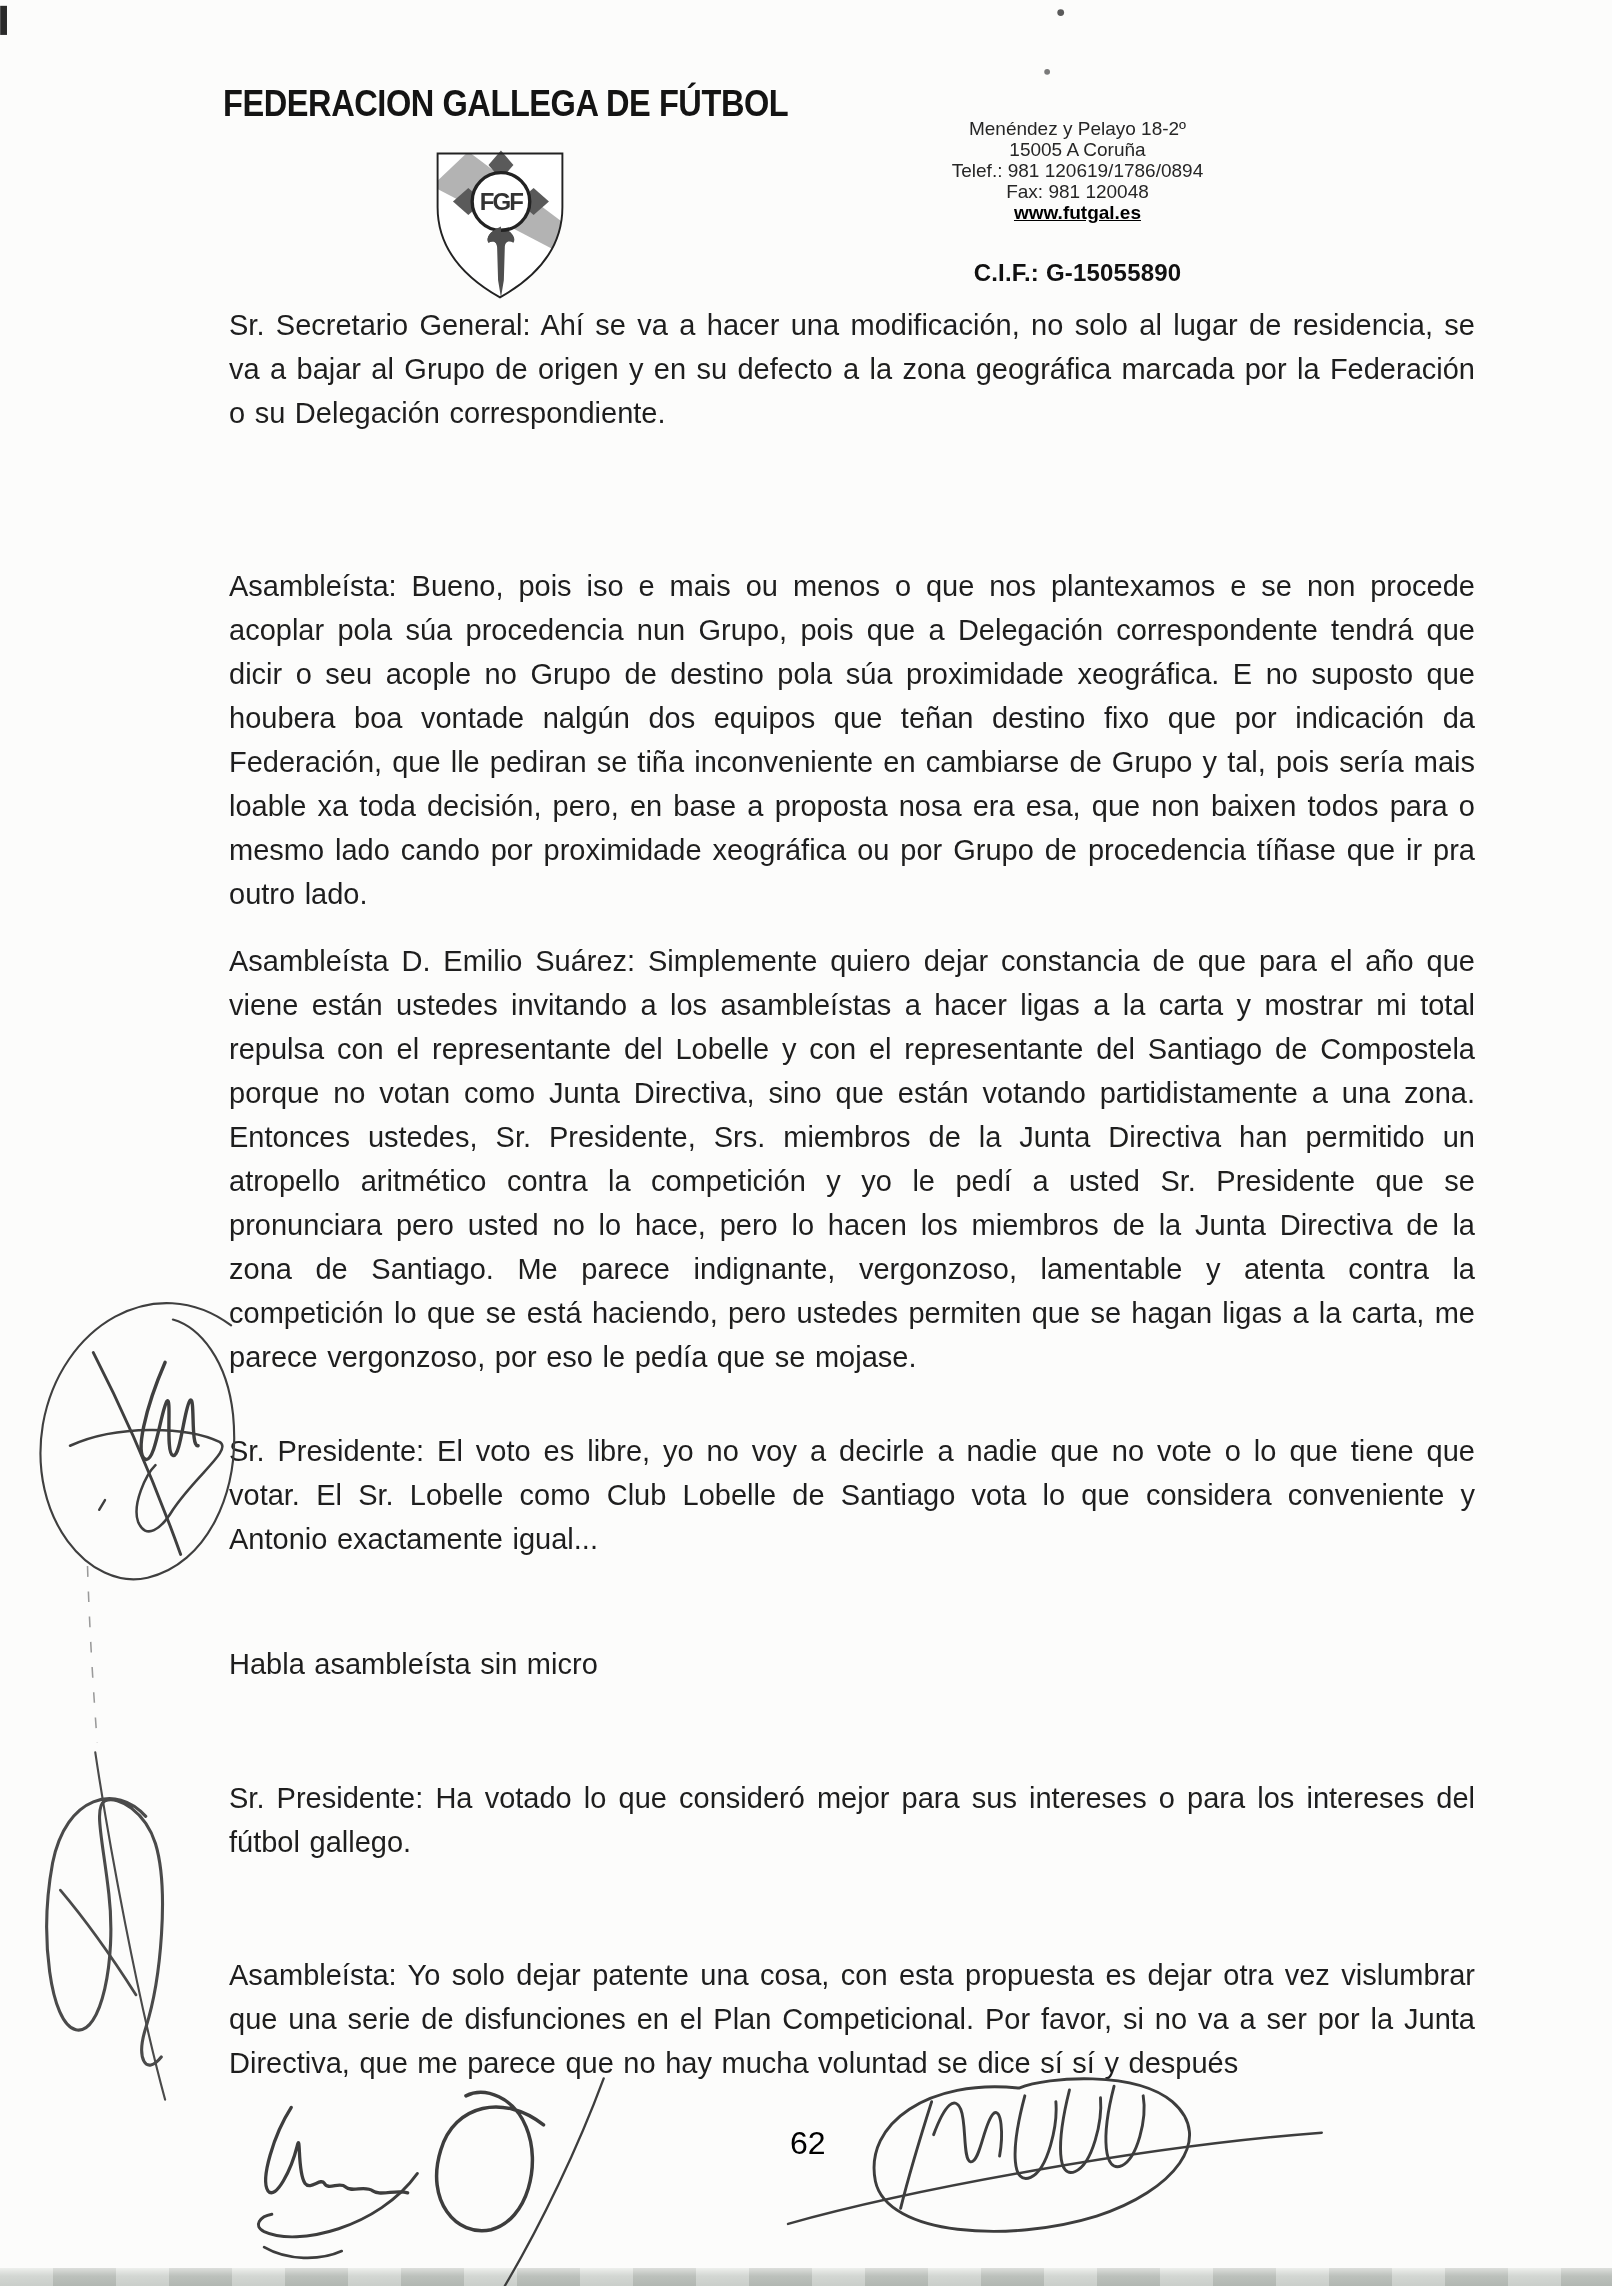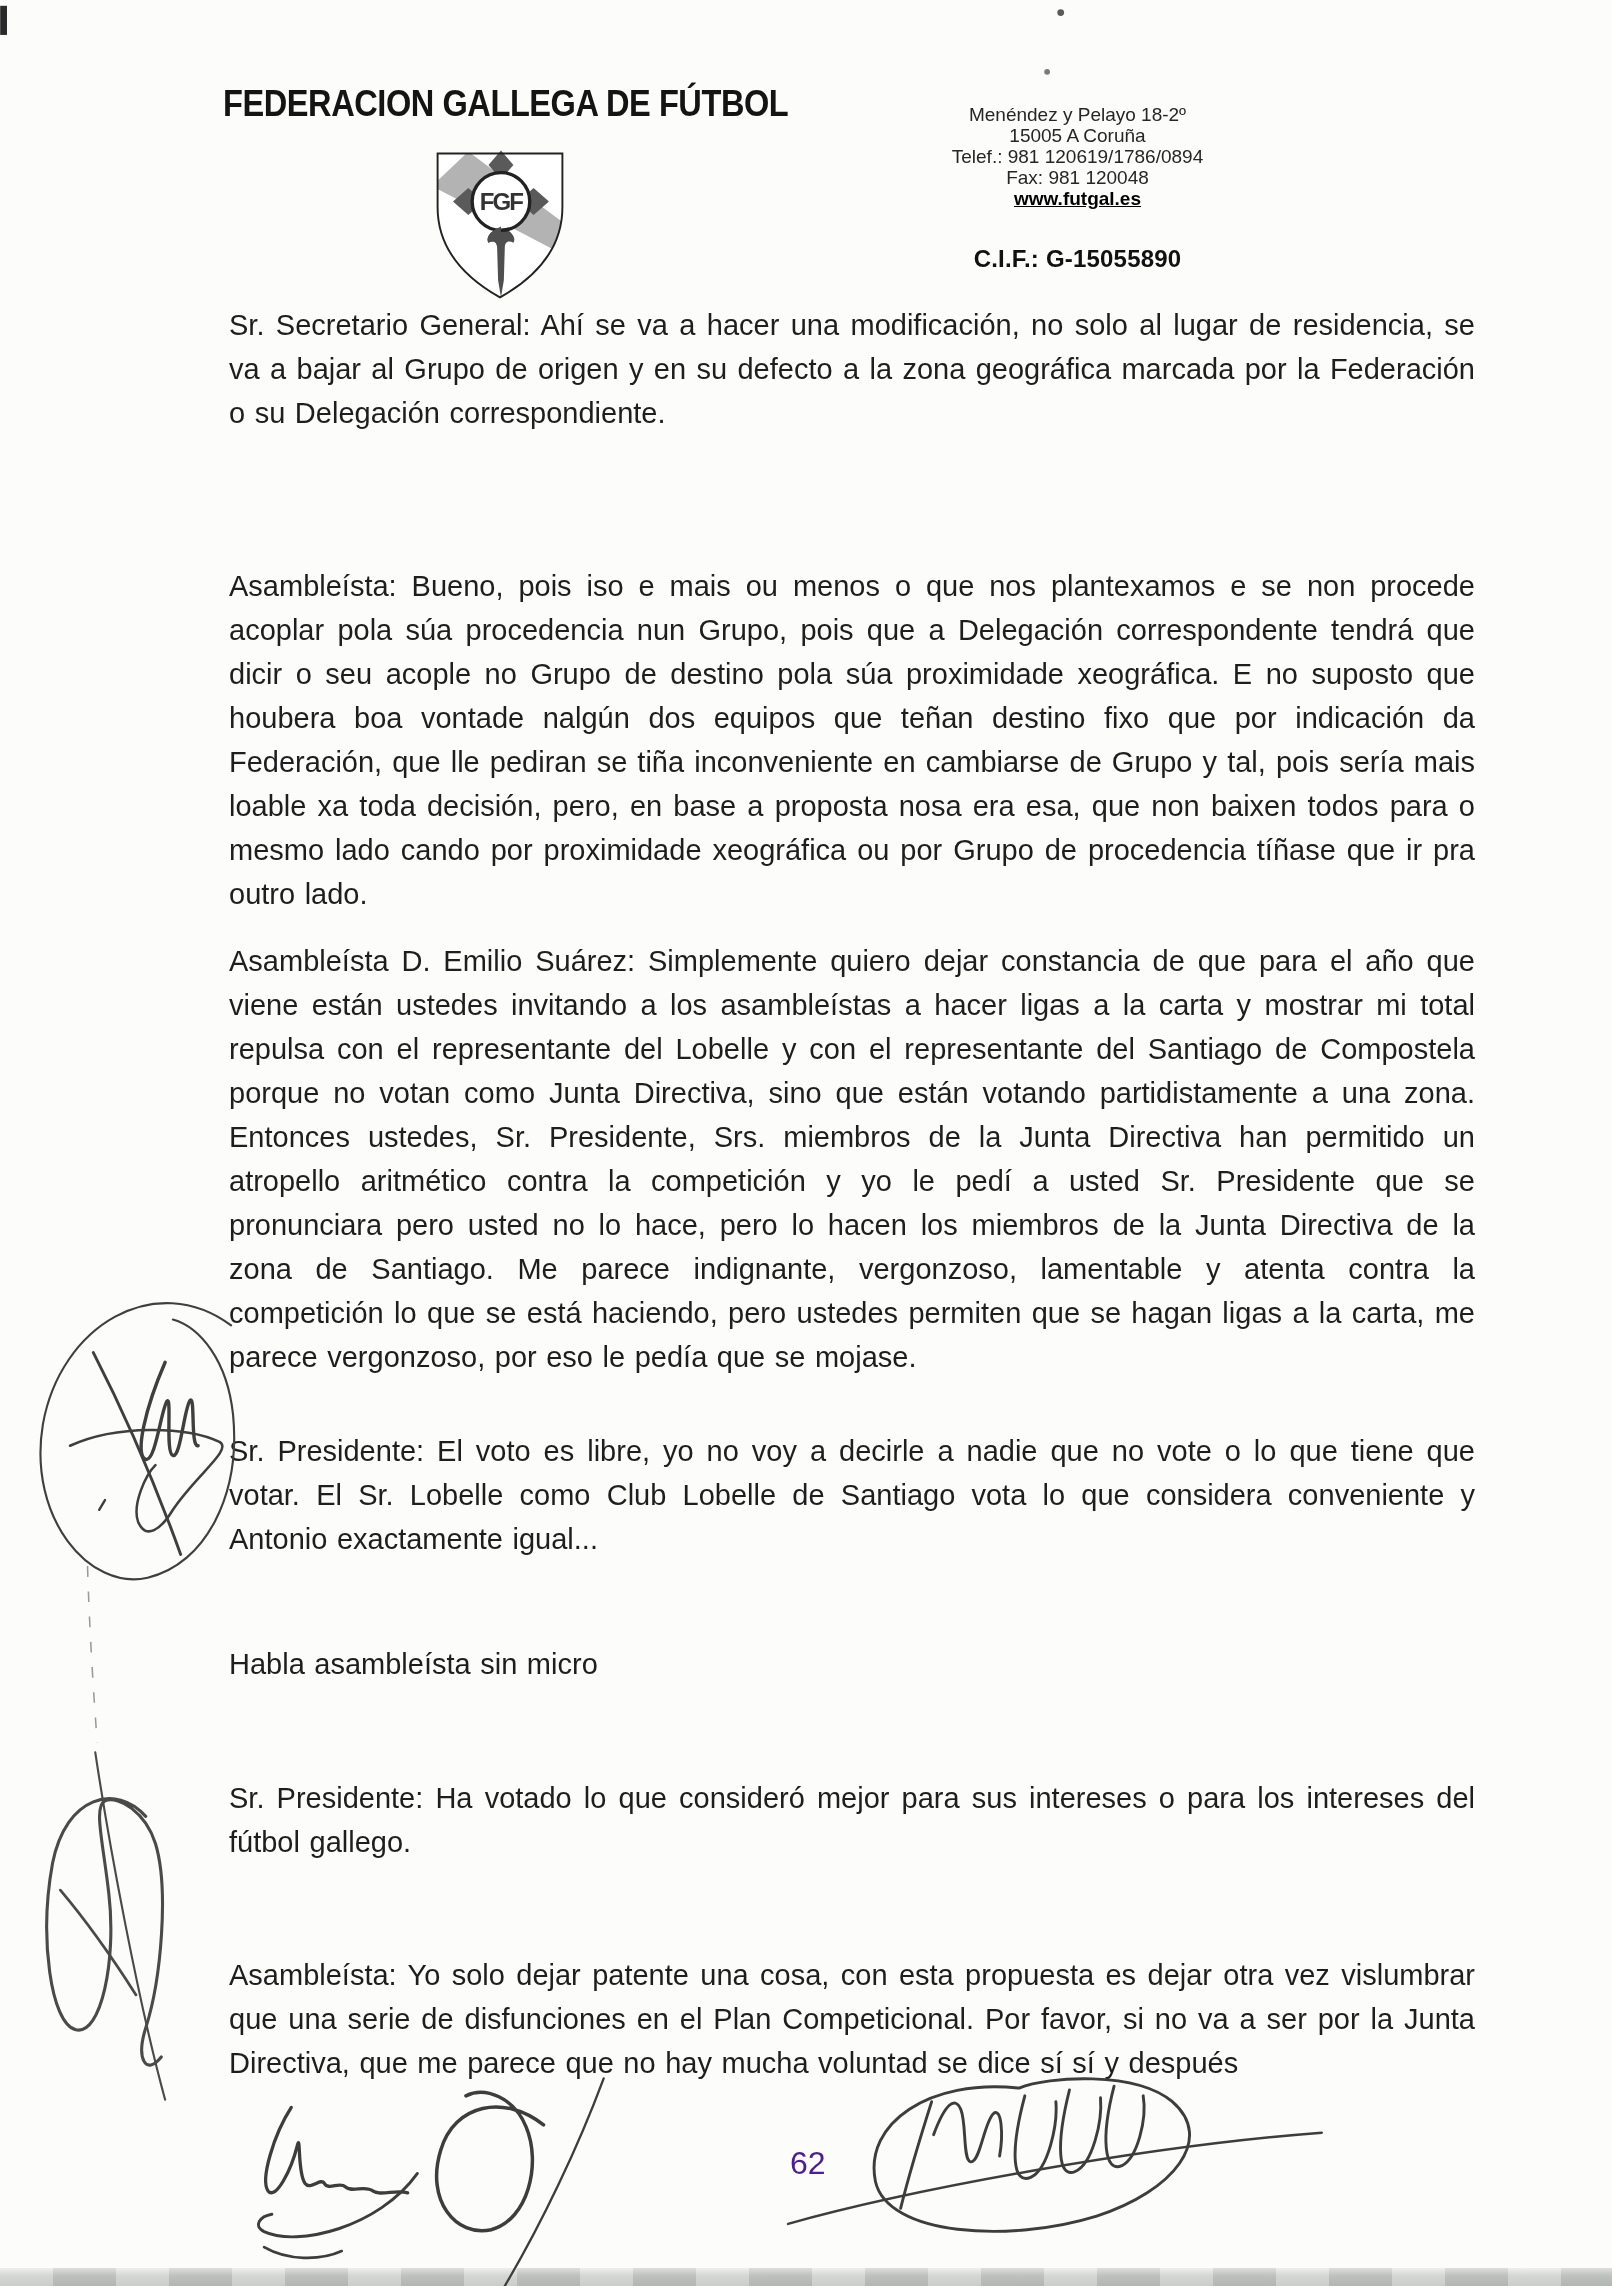--- a/index.html
+++ b/index.html
@@ -8,37 +8,37 @@
     background:#fcfcfb;overflow:hidden;
     font-family:"Liberation Sans",sans-serif;color:#1d1d1d;padding-left:24px;
   }
   
   .org-title{
     position:absolute;left:223px;top:83px;
     font-size:37px;font-weight:bold;letter-spacing:-0.5px;white-space:nowrap;
     transform:scaleX(0.88);transform-origin:left top;color:#141414;
   }
   .contact{
-    position:absolute;left:924px;top:104px;width:307px;
+    position:absolute;left:924px;top:118px;width:307px;
     text-align:center;font-size:19px;line-height:21px;color:#262626;
   }
   .contact div{white-space:nowrap;}
   .contact .site{font-weight:bold;text-decoration:underline;color:#000000;}
   .contact .cif{font-weight:bold;font-size:24px;letter-spacing:0.2px;color:#111;margin-top:39px;}
   .logo{position:absolute;left:428px;top:146px;width:144px;height:157px;}
   
   .para{
     position:absolute;left:229px;width:1246px;margin:0;
     font-size:29px;line-height:44px;text-align:justify;color:#1e1e1e;
     word-spacing:1.5px;
   }
   .p0{top:303px;} .p1{top:556px;margin-top:8px;} .p2{top:939px;} .p3{top:1429px;}
   .p4{top:1642px;} .p5{top:1776px;} .p6{top:1953px;}
   
-  .pagenum{position:absolute;left:790px;top:2125px;font-size:32px;color:#4c1d95;margin-top:20px;}
+  .pagenum{position:absolute;left:790px;top:2125px;font-size:32px;color:#000000;}
   .scan-band{
     position:absolute;left:0;top:2268px;width:1613px;height:18.4px;
     background:
       repeating-linear-gradient(90deg, rgba(255,255,255,0.22) 0 53px, rgba(0,0,0,0.05) 53px 116px),
       linear-gradient(180deg,#e9ebe8 0%,#c6cbc6 45%,#bcc1bc 100%);
   }
   .handwriting{position:absolute;left:0;top:0;pointer-events:none;}
 </style>
 </head>
 <body>

